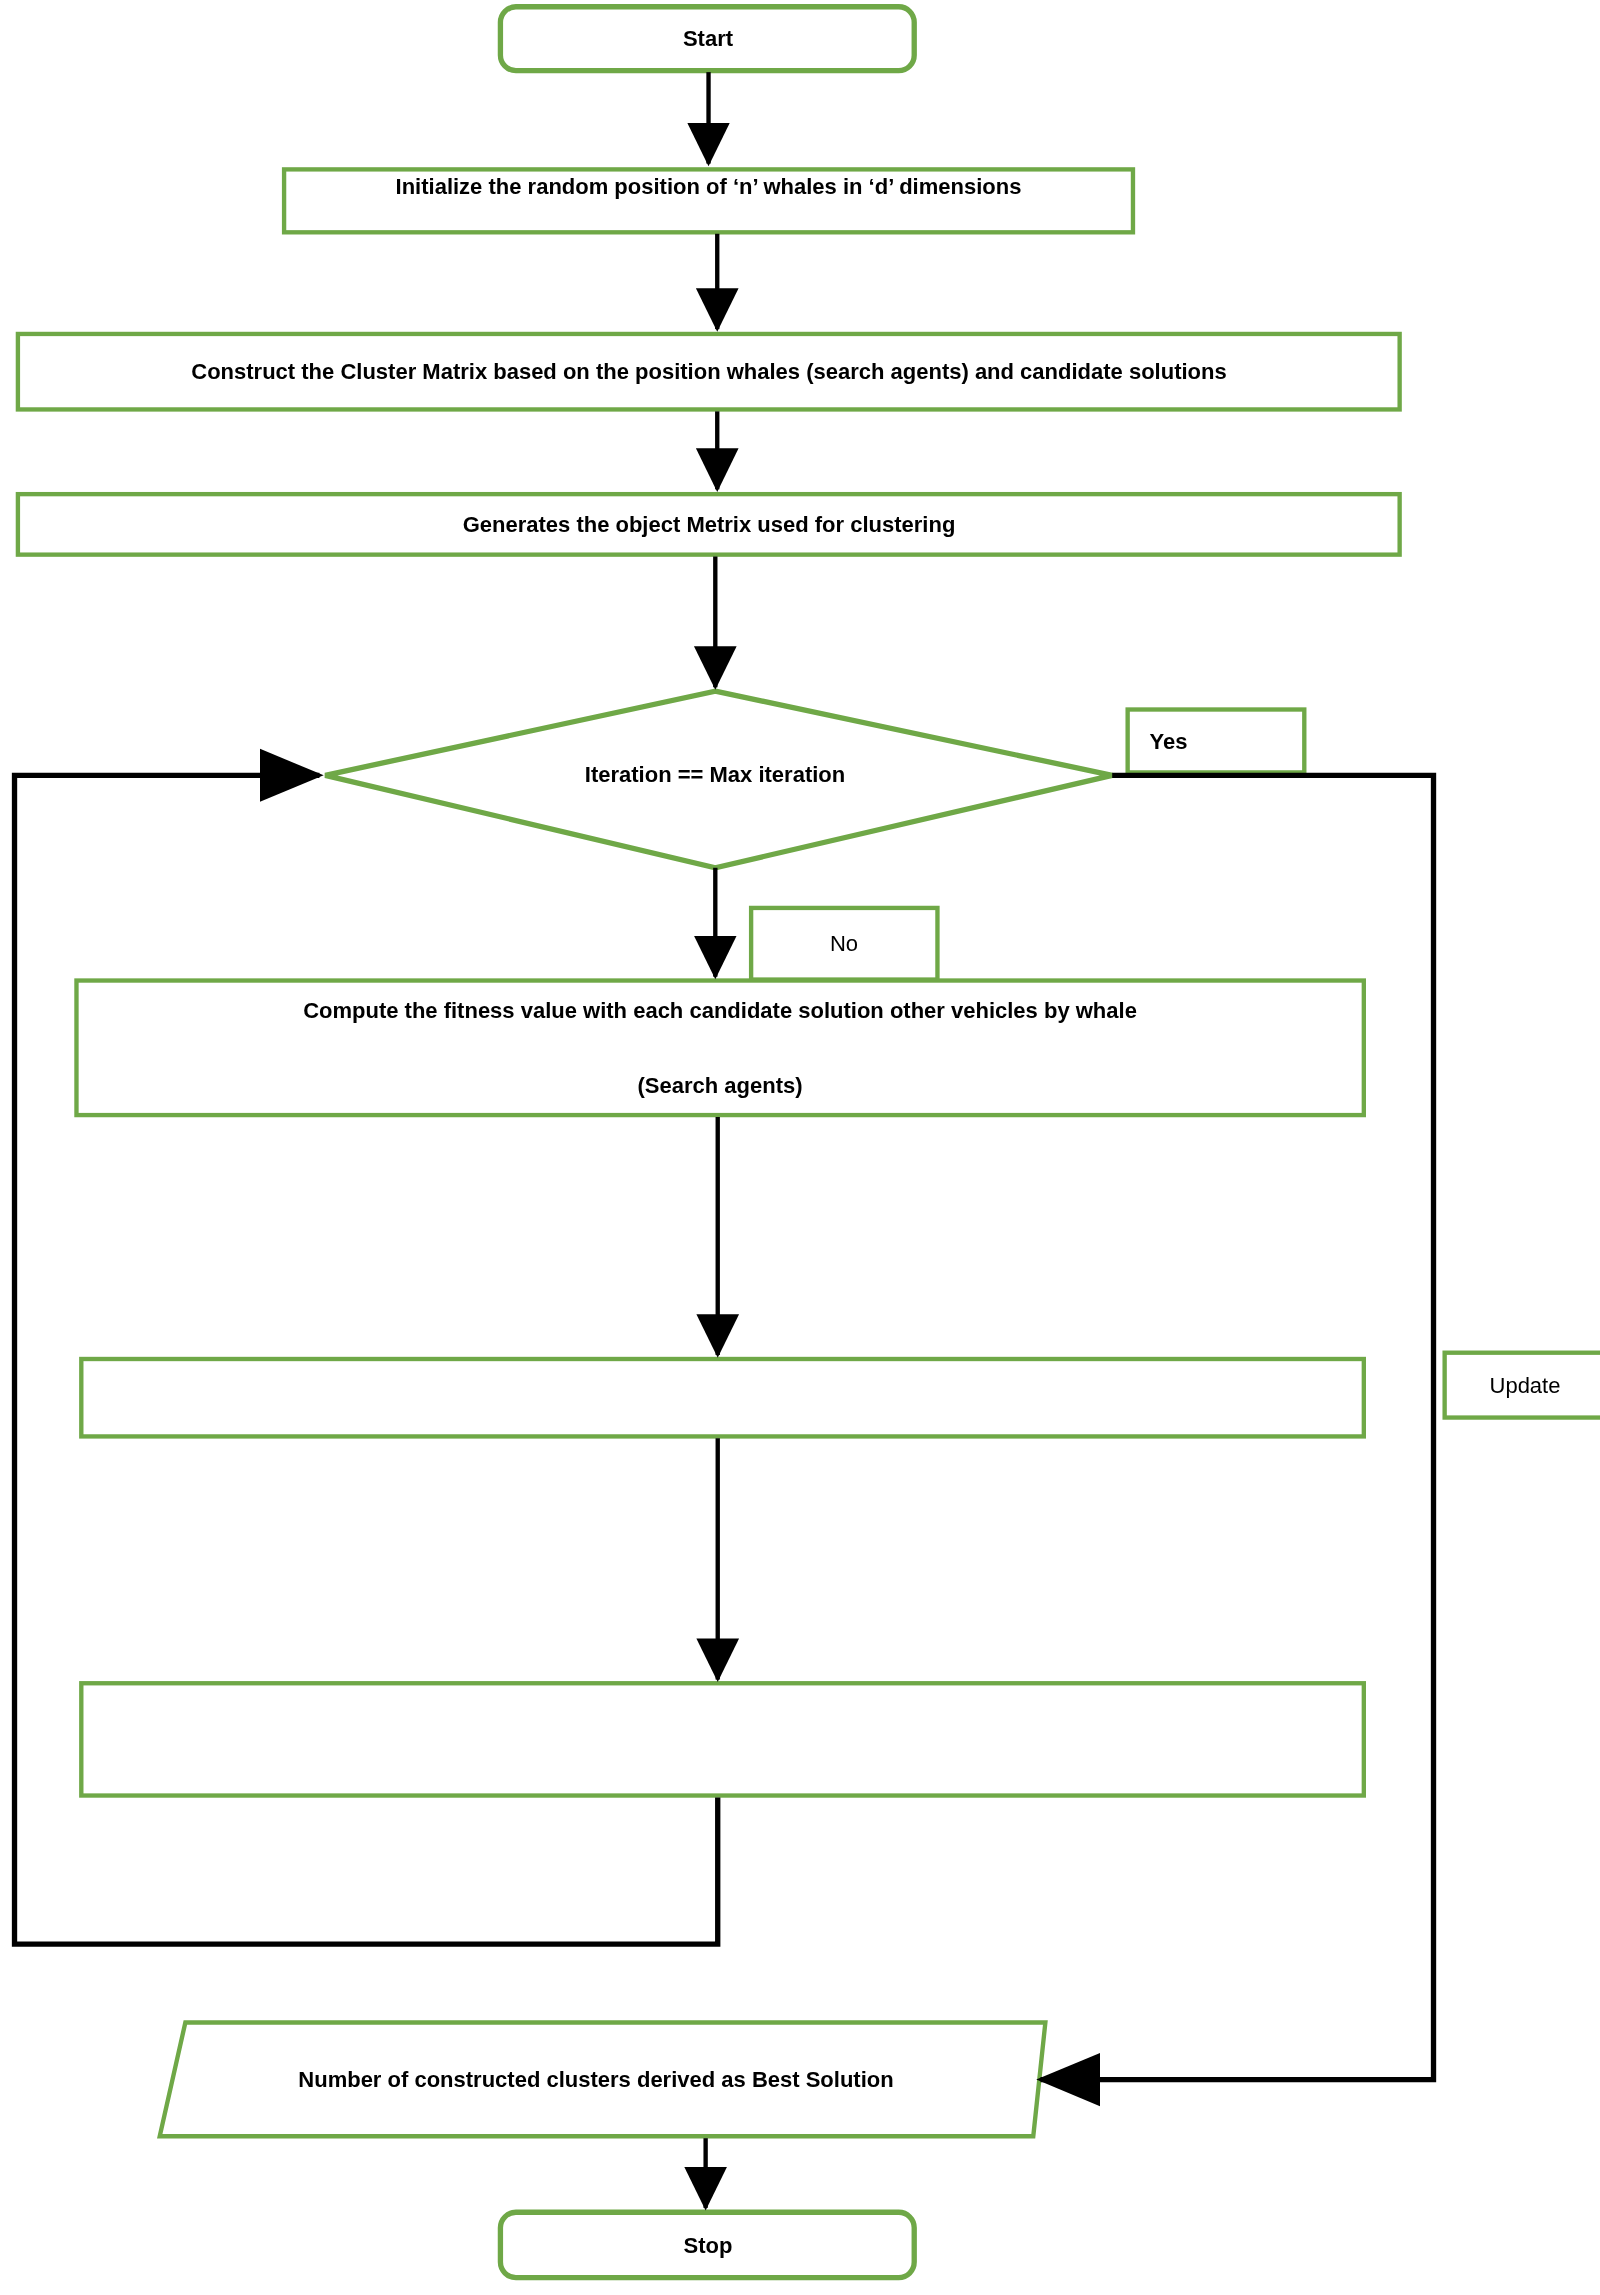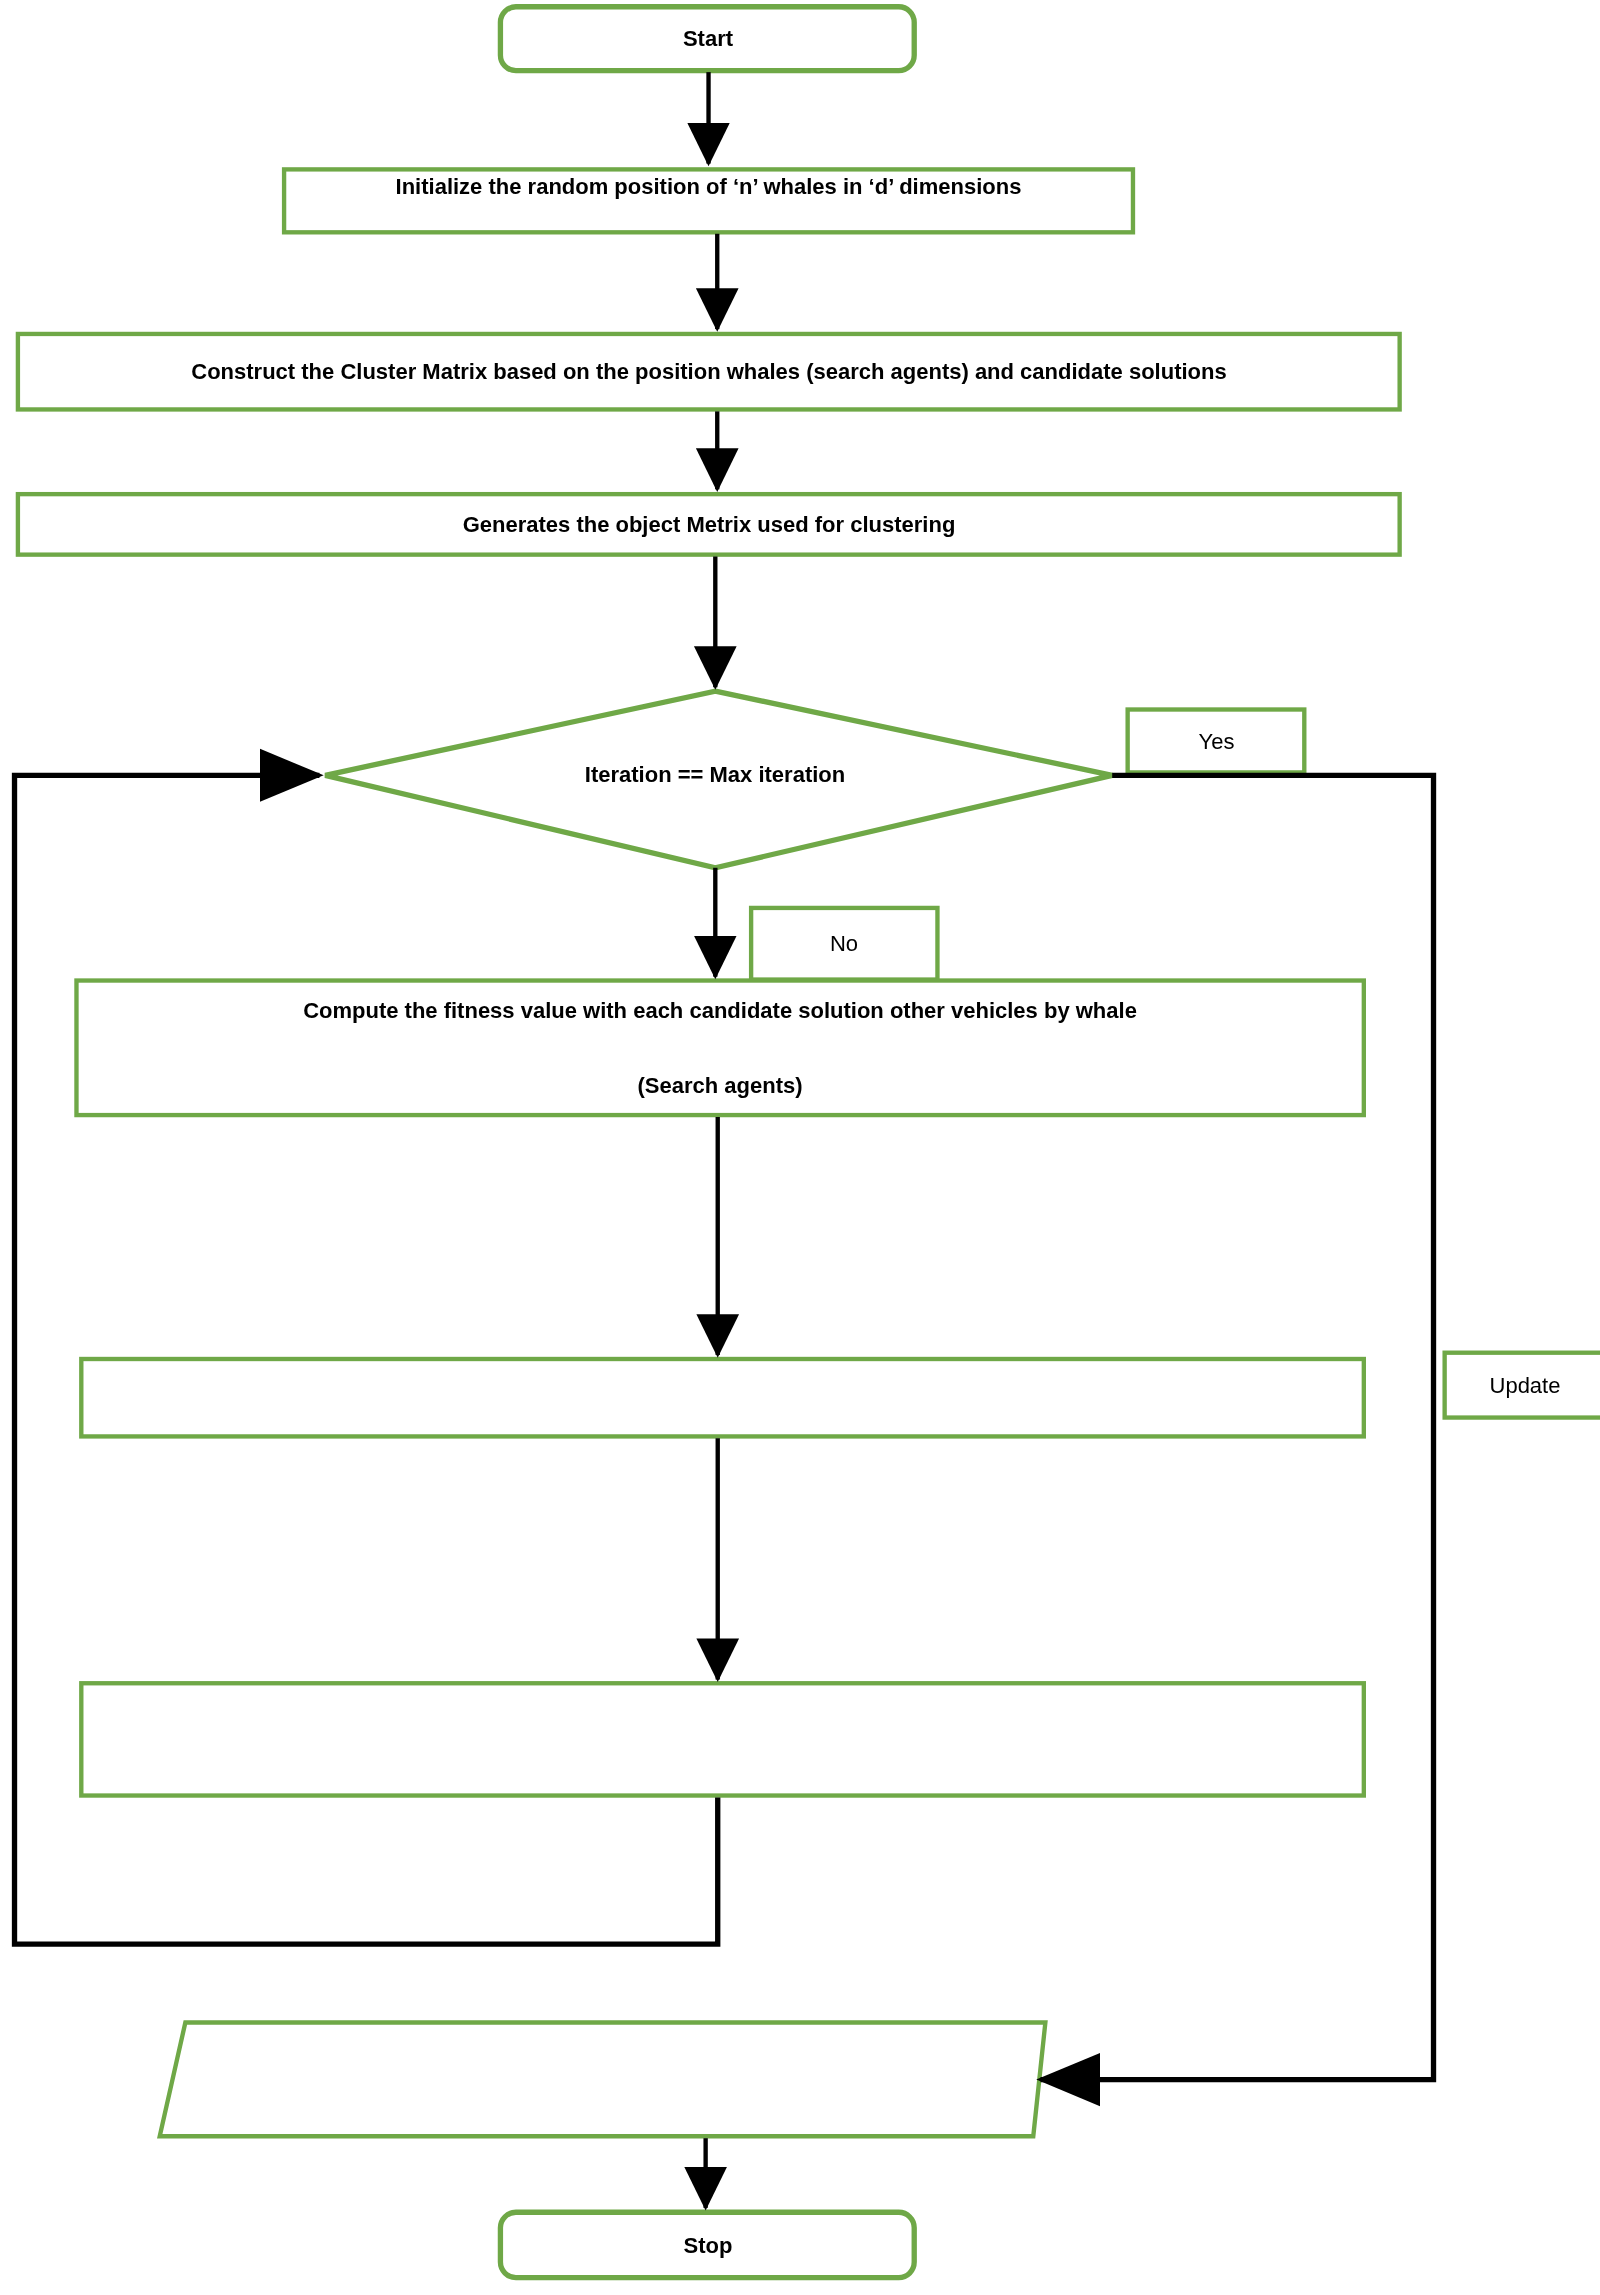--- a/index.html
+++ b/index.html
@@ -125,23 +125,24 @@
   <div class="node-label" style="left:422px; top:745px; width:586px; height:60px;">Iteration == Max iteration</div>
 
   <div class="node-label" style="left:18px; top:494px; width:1382px; height:61px;">Generates the object Metrix used for clustering</div>
 
   <div class="node-label" style="left:76px; top:981px; width:1288px; height:135px; line-height:1.7;">Compute the fitness value with each candidate solution other vehicles by whale
 
 (Search agents)</div>
 
 
 
+  <div class="node-label" style="left:228px; top:2023px; width:736px; height:114px;">Number of constructed clusters derived as Best Solution</div>
 
   <div class="node-label" style="left:501px; top:2213px; width:414px; height:65px;">Stop</div>
 
-  <div class="edge-label" style="left:1128px; top:710px; width:177px; height:63px;">Yes</div>
+  <div class="edge-label" style="left:1080px; top:710px; width:177px; height:63px;font-weight:bold;">Yes</div>
 
   <div class="edge-label" style="left:751px; top:908px; width:186px; height:72px;">No</div>
 
   <div class="edge-label" style="left:1445px; top:1353px; width:160px; height:65px;">Update</div>
 
 </div>
 
 
 </body></html>

